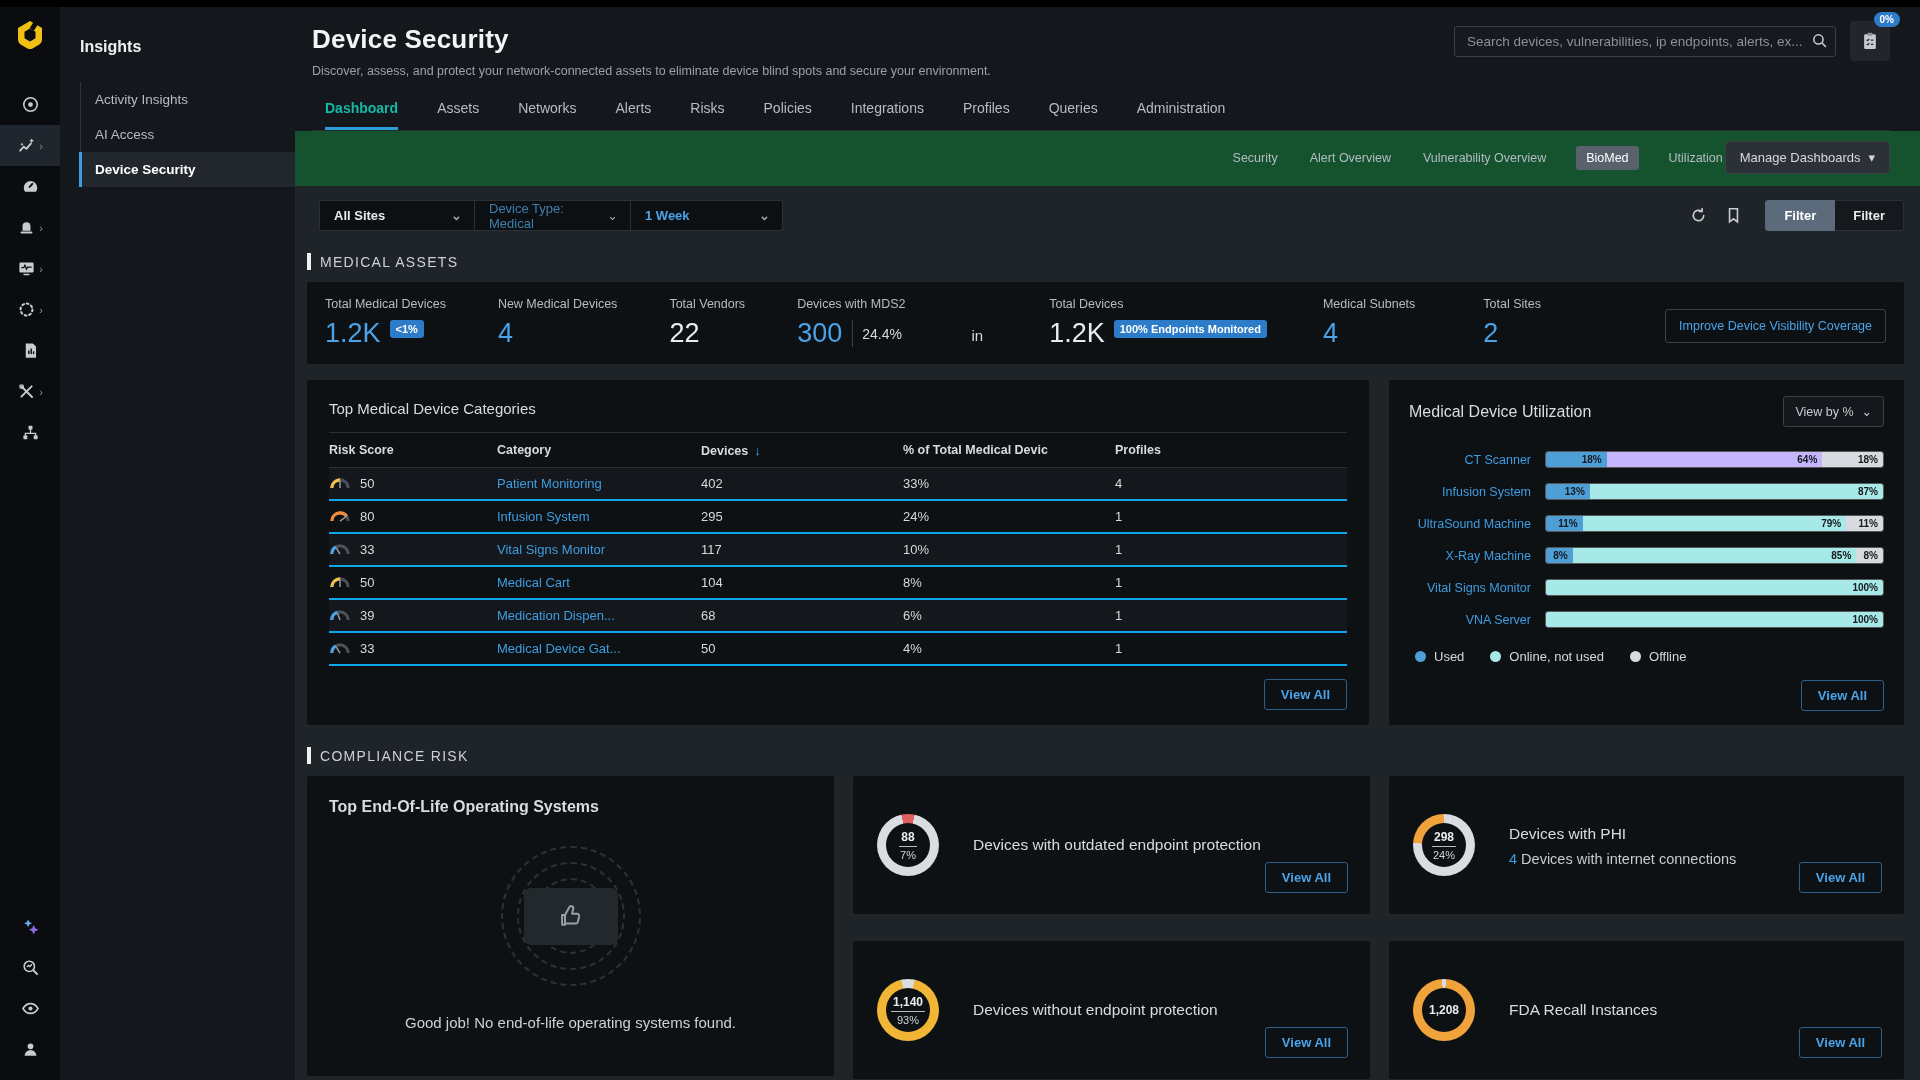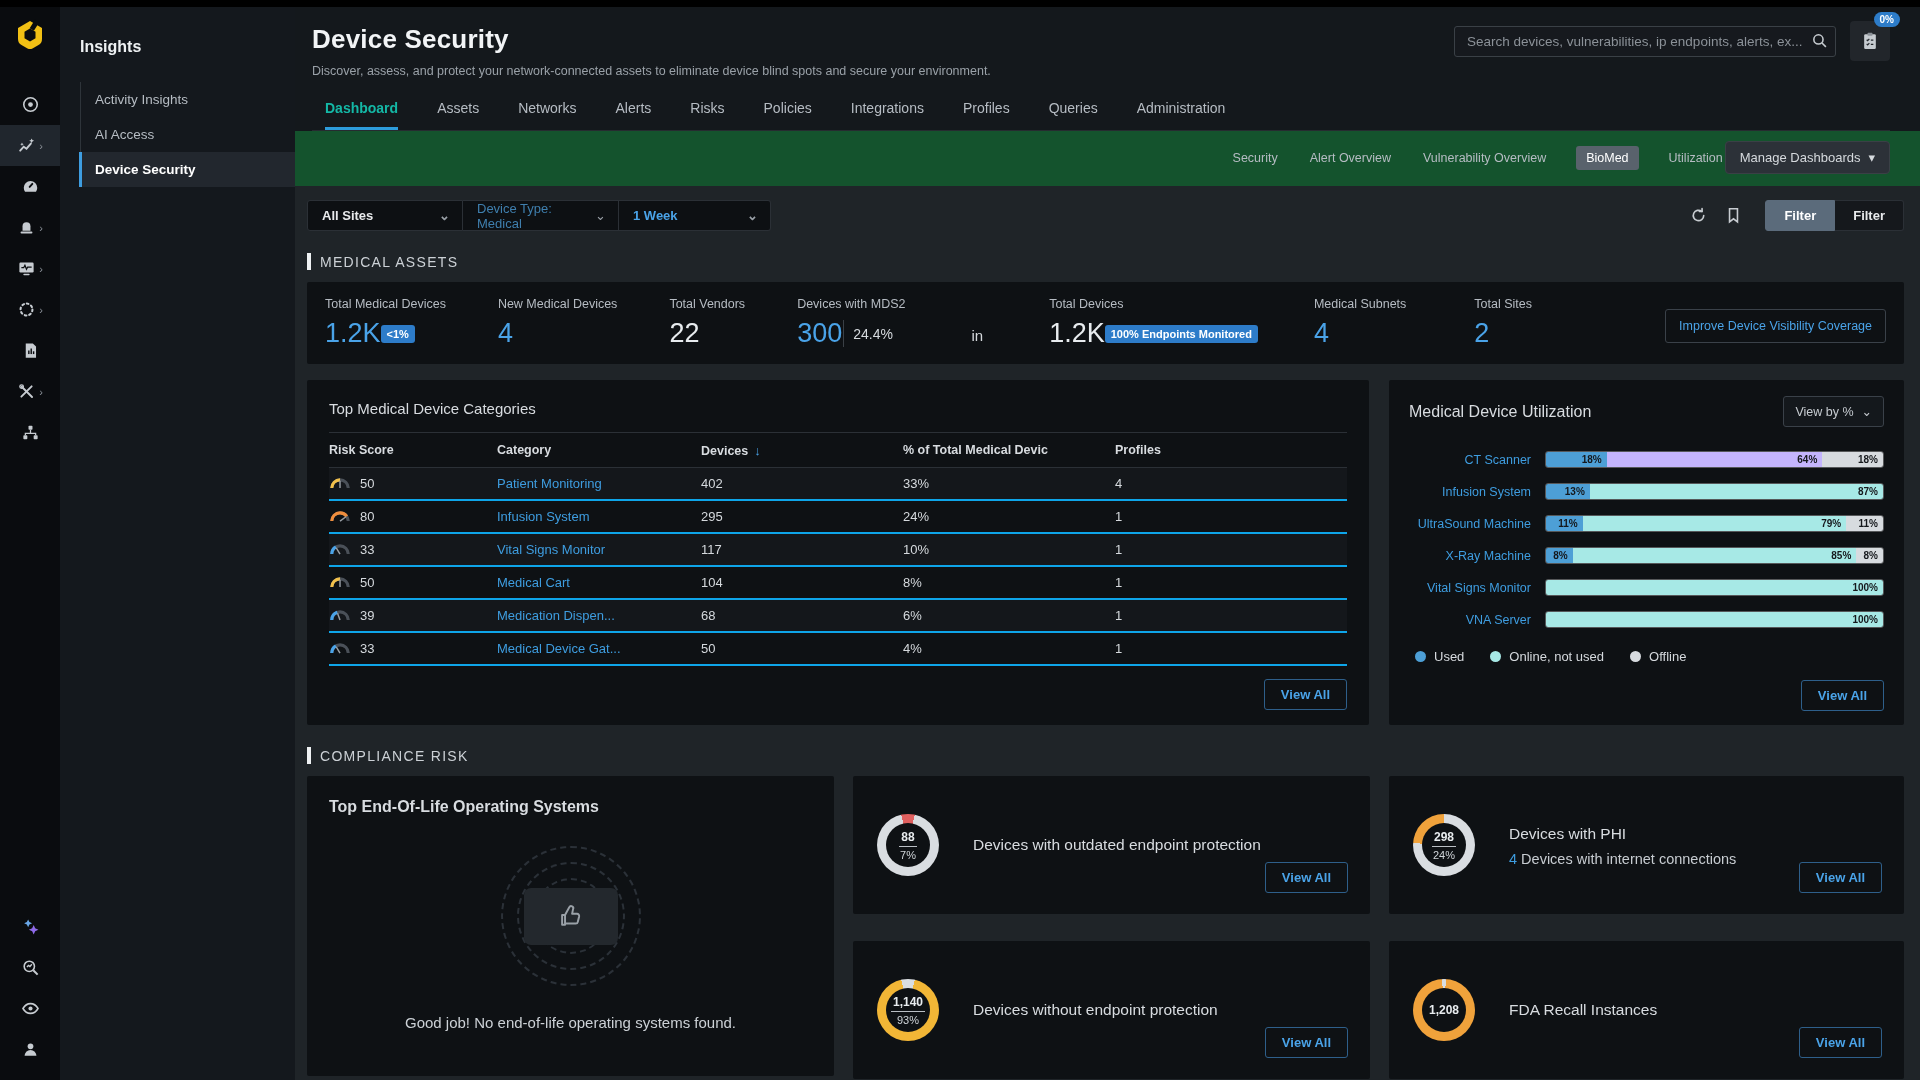--- a/index.html
+++ b/index.html
@@ -49,42 +49,42 @@
   .subtab { font-size:12.5px; color:#b6bcc3; cursor:pointer; padding:5px 2px; }
   .subtab.active { background:#59626c; color:#fff; padding:5px 10px; border-radius:3px; }
   .manage { background:#2c3138; border:1px solid #3a4046; color:#d5d9dd; font-size:13px; padding:8px 14px; border-radius:4px; cursor:pointer; font-family:inherit; display:flex; align-items:center; gap:8px; }
 
   
   .content { flex:1; padding:14px 16px 0 12px; overflow:hidden; }
   .filterbar { display:flex; align-items:center; justify-content:space-between; }
   .dropdowns { display:flex; }
   .dd { height:31px; background:#0d1013; border:1px solid #2b3036; display:flex; align-items:center; gap:26px; padding:0 12px 0 14px; font-size:13px; cursor:pointer; }
   .dd + .dd { border-left:none; }
-  .dd:first-child { border-radius:3px 0 0 3px; }
+  .dd:first-child { border-radius:3px 0 0 3px;margin-left:12px; }
   .dd:last-child { border-radius:0 3px 3px 0; }
   .dd .chev { color:#9aa1a8; }
   .dd.plain { color:#e8eaec; font-weight:bold; width:156px; justify-content:space-between; }
   .dd.mutedblue { color:#3f7fae; width:156px; justify-content:space-between; }
   .dd.blue { color:#4aa3e8; font-weight:bold; width:152px; justify-content:space-between; }
   .filderight { display:flex; align-items:center; gap:16px; }
   .iconbtn { background:none; border:none; color:#c7ccd1; cursor:pointer; padding:0; display:flex; }
   .iconbtn svg { width:19px; height:19px; }
   .segmented { display:flex; margin-left:6px; }
   .segbtn { height:31px; font-size:13px; font-weight:bold; font-family:inherit; padding:0 18px; cursor:pointer; }
   .segbtn.filter { background:#5b6b7b; color:#fff; border:1px solid #5b6b7b; border-radius:3px 0 0 3px; }
   .segbtn.query { background:#15181c; color:#e8eaec; border:1px solid #2b3036; border-left:none; border-radius:0 3px 3px 0; }
 
   .secthead { display:flex; align-items:center; gap:9px; margin-top:22px; }
   .secthead .bar { width:4px; height:17px; background:#eef1f3; }
   .secthead .txt { font-size:14px; letter-spacing:1.3px; color:#ccd1d6; }
 
   .statscard { margin-top:12px; background:#0e1114; border-radius:2px; padding:15px 18px 17px 18px; display:flex; align-items:flex-start; }
   .stat { display:flex; flex-direction:column; gap:9px; }
   .stat-label { font-size:12.5px; color:#b6bcc3; white-space:nowrap; }
-  .stat-valrow { display:flex; align-items:center; }
+  .stat-valrow { display:flex; align-items:flex-start; gap:9px; }
   .stat-value { font-size:27px; line-height:1; }
   .stat-value.blue { color:#4aa3e8; }
   .stat-value.white { color:#e8ecef; }
   .stat-badge { background:#2d7cc9; color:#fff; font-size:11px; font-weight:bold; padding:3px 6px; border-radius:3px; white-space:nowrap; }
   .stat-sec { font-size:14px; color:#d5d9dd; border-left:1px solid #3a4046; padding-left:9px; margin-left:1px; align-self:stretch; display:flex; align-items:center; }
   .stat-in { font-size:15px; color:#d5d9dd; margin-top:30px; }
   .improve { margin-left:auto; margin-top:12px; background:none; border:1px solid #3a4149; border-radius:3px; color:#4aa3e8; font-size:12.5px; font-family:inherit; padding:9px 13px; cursor:pointer; white-space:nowrap; }
 
   .twocards { display:flex; gap:20px; margin-top:16px; height:345px; }
   .card { background:#0e1114; border-radius:2px; }

